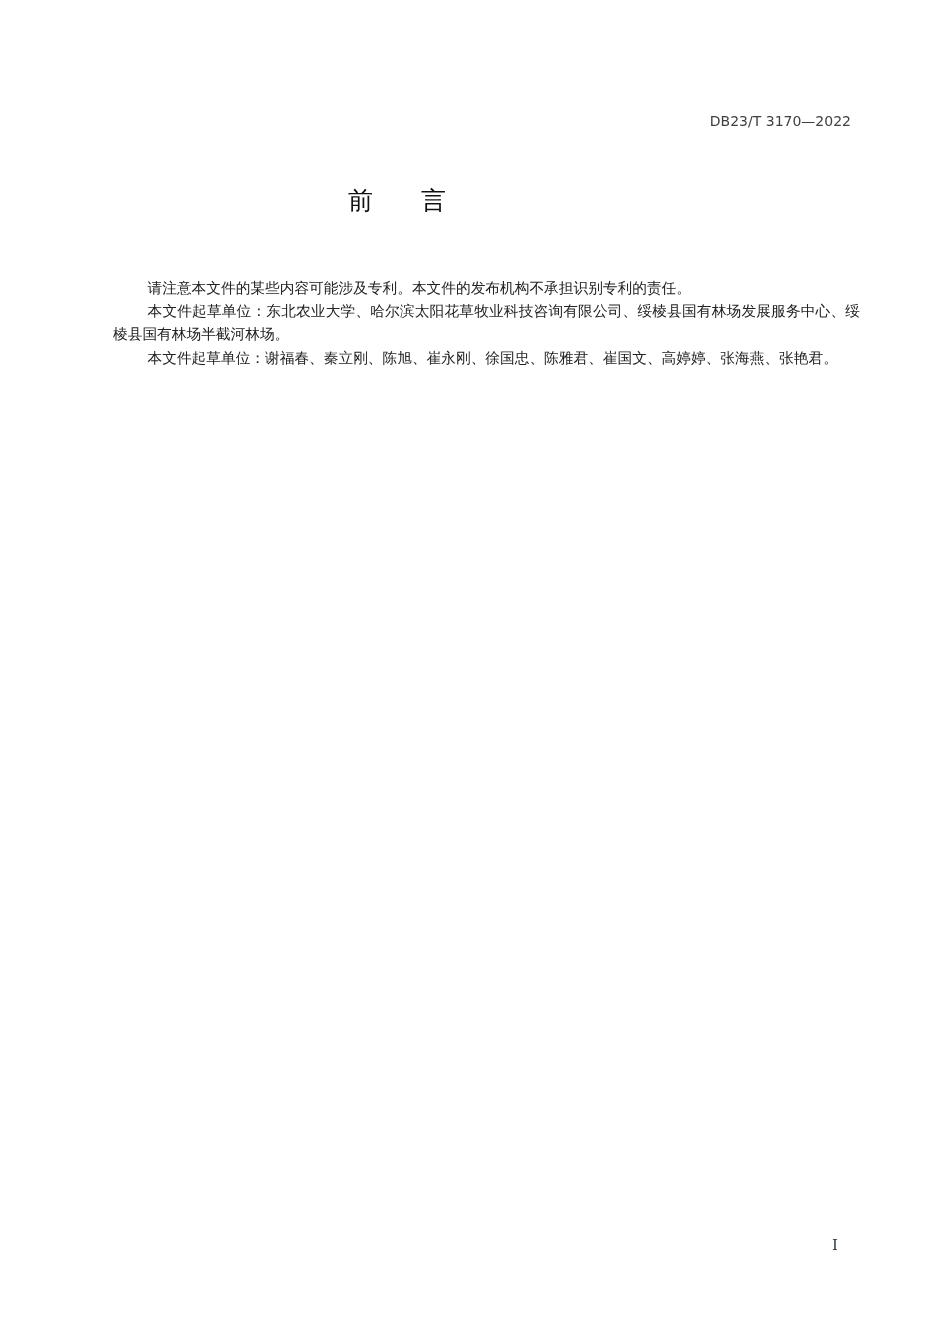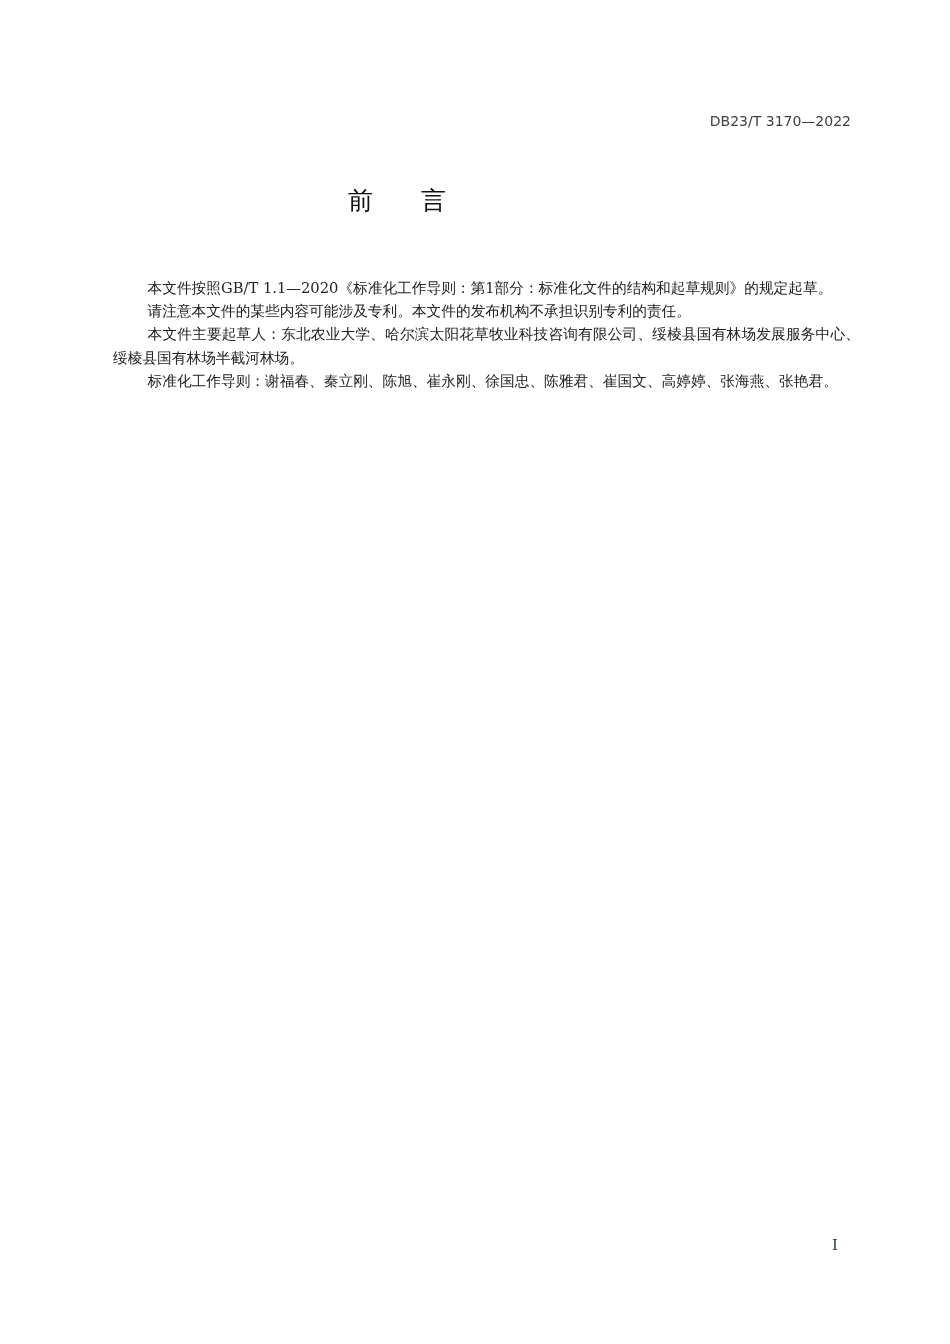--- a/index.html
+++ b/index.html
@@ -65,19 +65,18 @@
 </head>
 <body>
 
 <div class="doc-code">DB23/T 3170—2022</div>
 
 <div class="title">
   <span>前</span><span class="gap"></span><span>言</span>
 </div>
 
 <div class="body">
-  <p>本文件按照GB/T 1.1—2020《标准化工作导则：第1部分：标准化文件的结构和起草规则》的规定起草。</p>
   <p>请注意本文件的某些内容可能涉及专利。本文件的发布机构不承担识别专利的责任。</p>
-  <p>本文件主要起草人：东北农业大学、哈尔滨太阳花草牧业科技咨询有限公司、绥棱县国有林场发展服务中心、绥棱县国有林场半截河林场。</p>
-  <p>标准化工作导则：谢福春、秦立刚、陈旭、崔永刚、徐国忠、陈雅君、崔国文、高婷婷、张海燕、张艳君。</p>
+  <p>本文件起草单位：东北农业大学、哈尔滨太阳花草牧业科技咨询有限公司、绥棱县国有林场发展服务中心、绥棱县国有林场半截河林场。</p>
+  <p>本文件起草单位：谢福春、秦立刚、陈旭、崔永刚、徐国忠、陈雅君、崔国文、高婷婷、张海燕、张艳君。</p>
 </div>
 
 <div class="page-number">I</div>
 
 </body></html>

